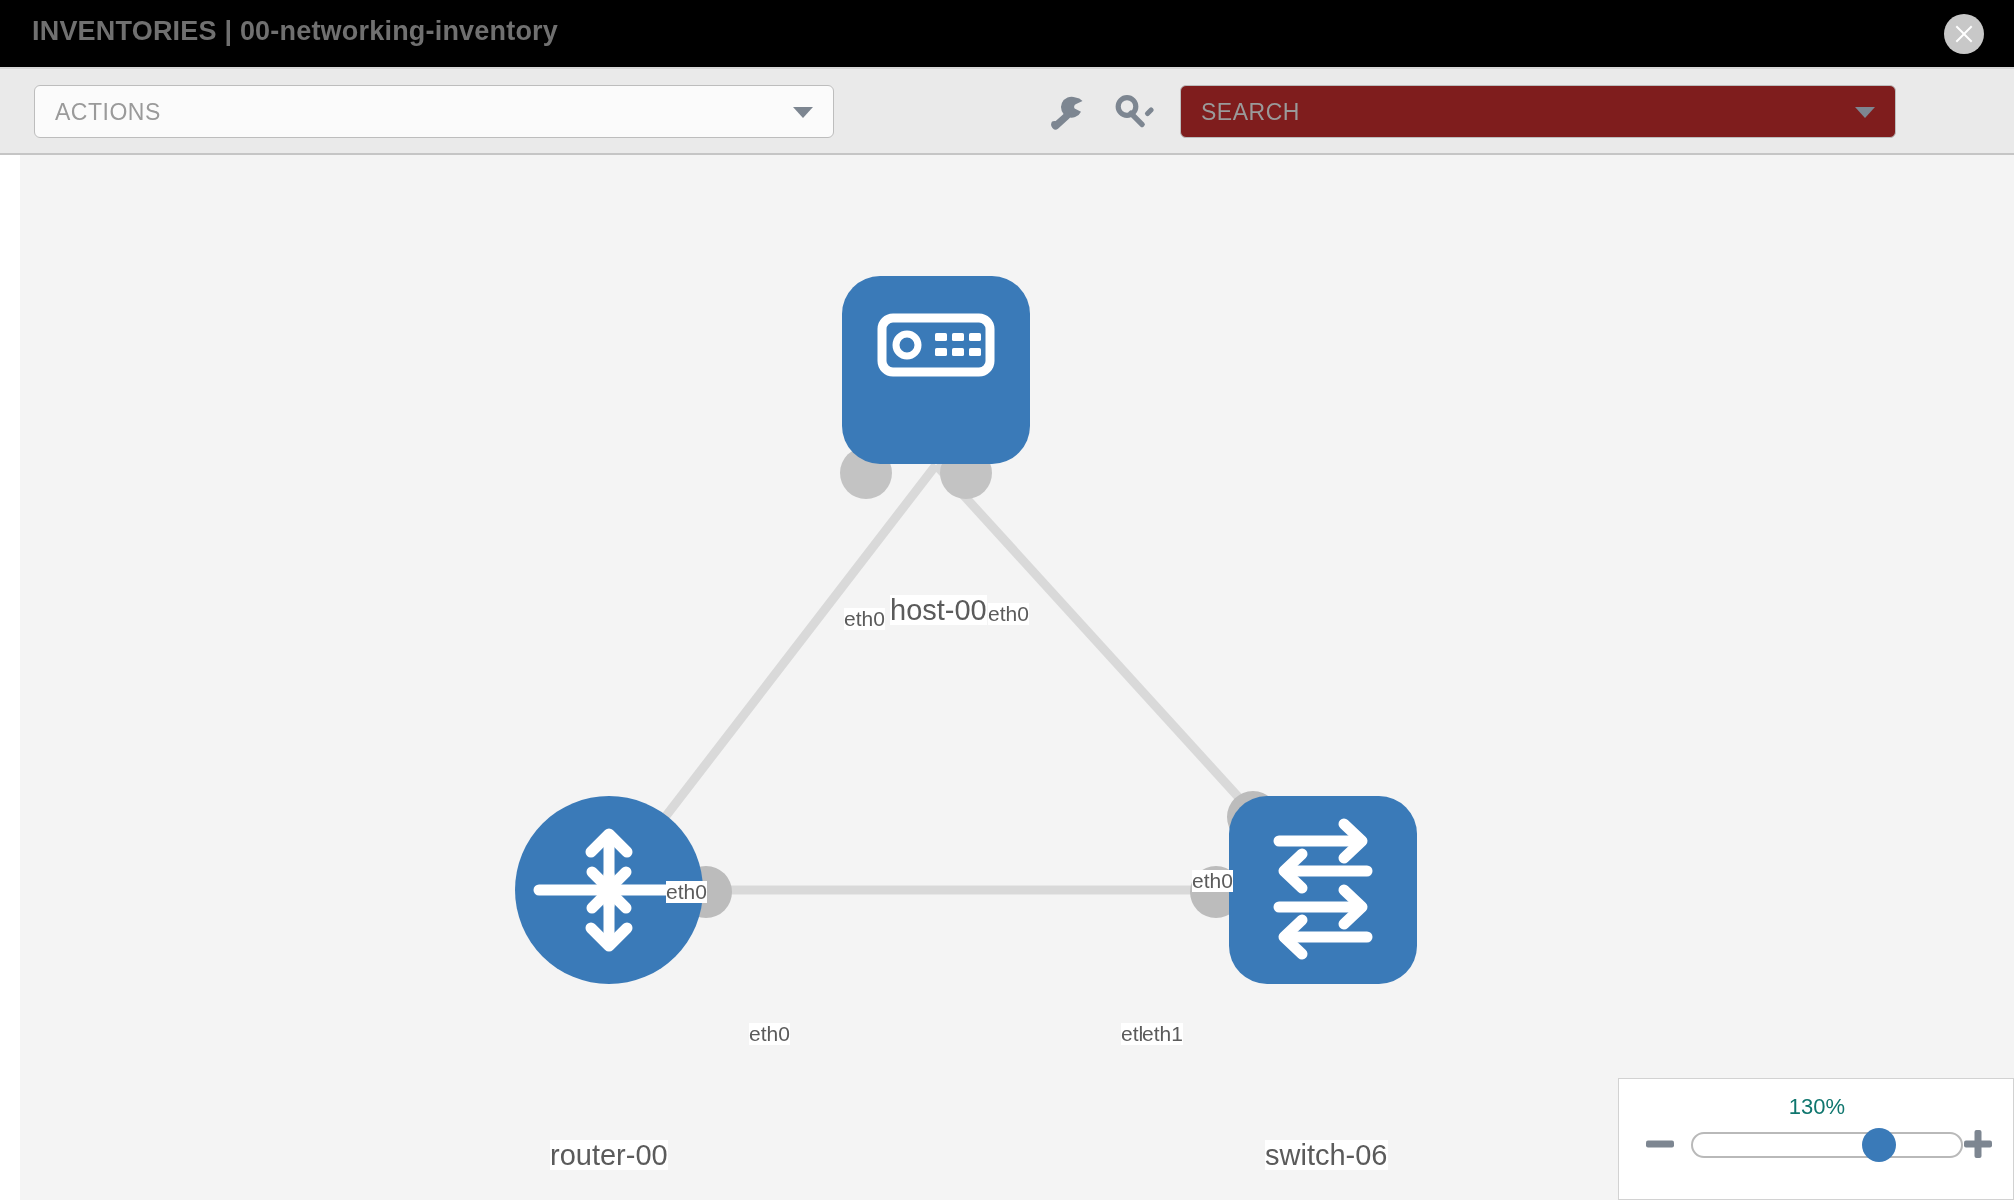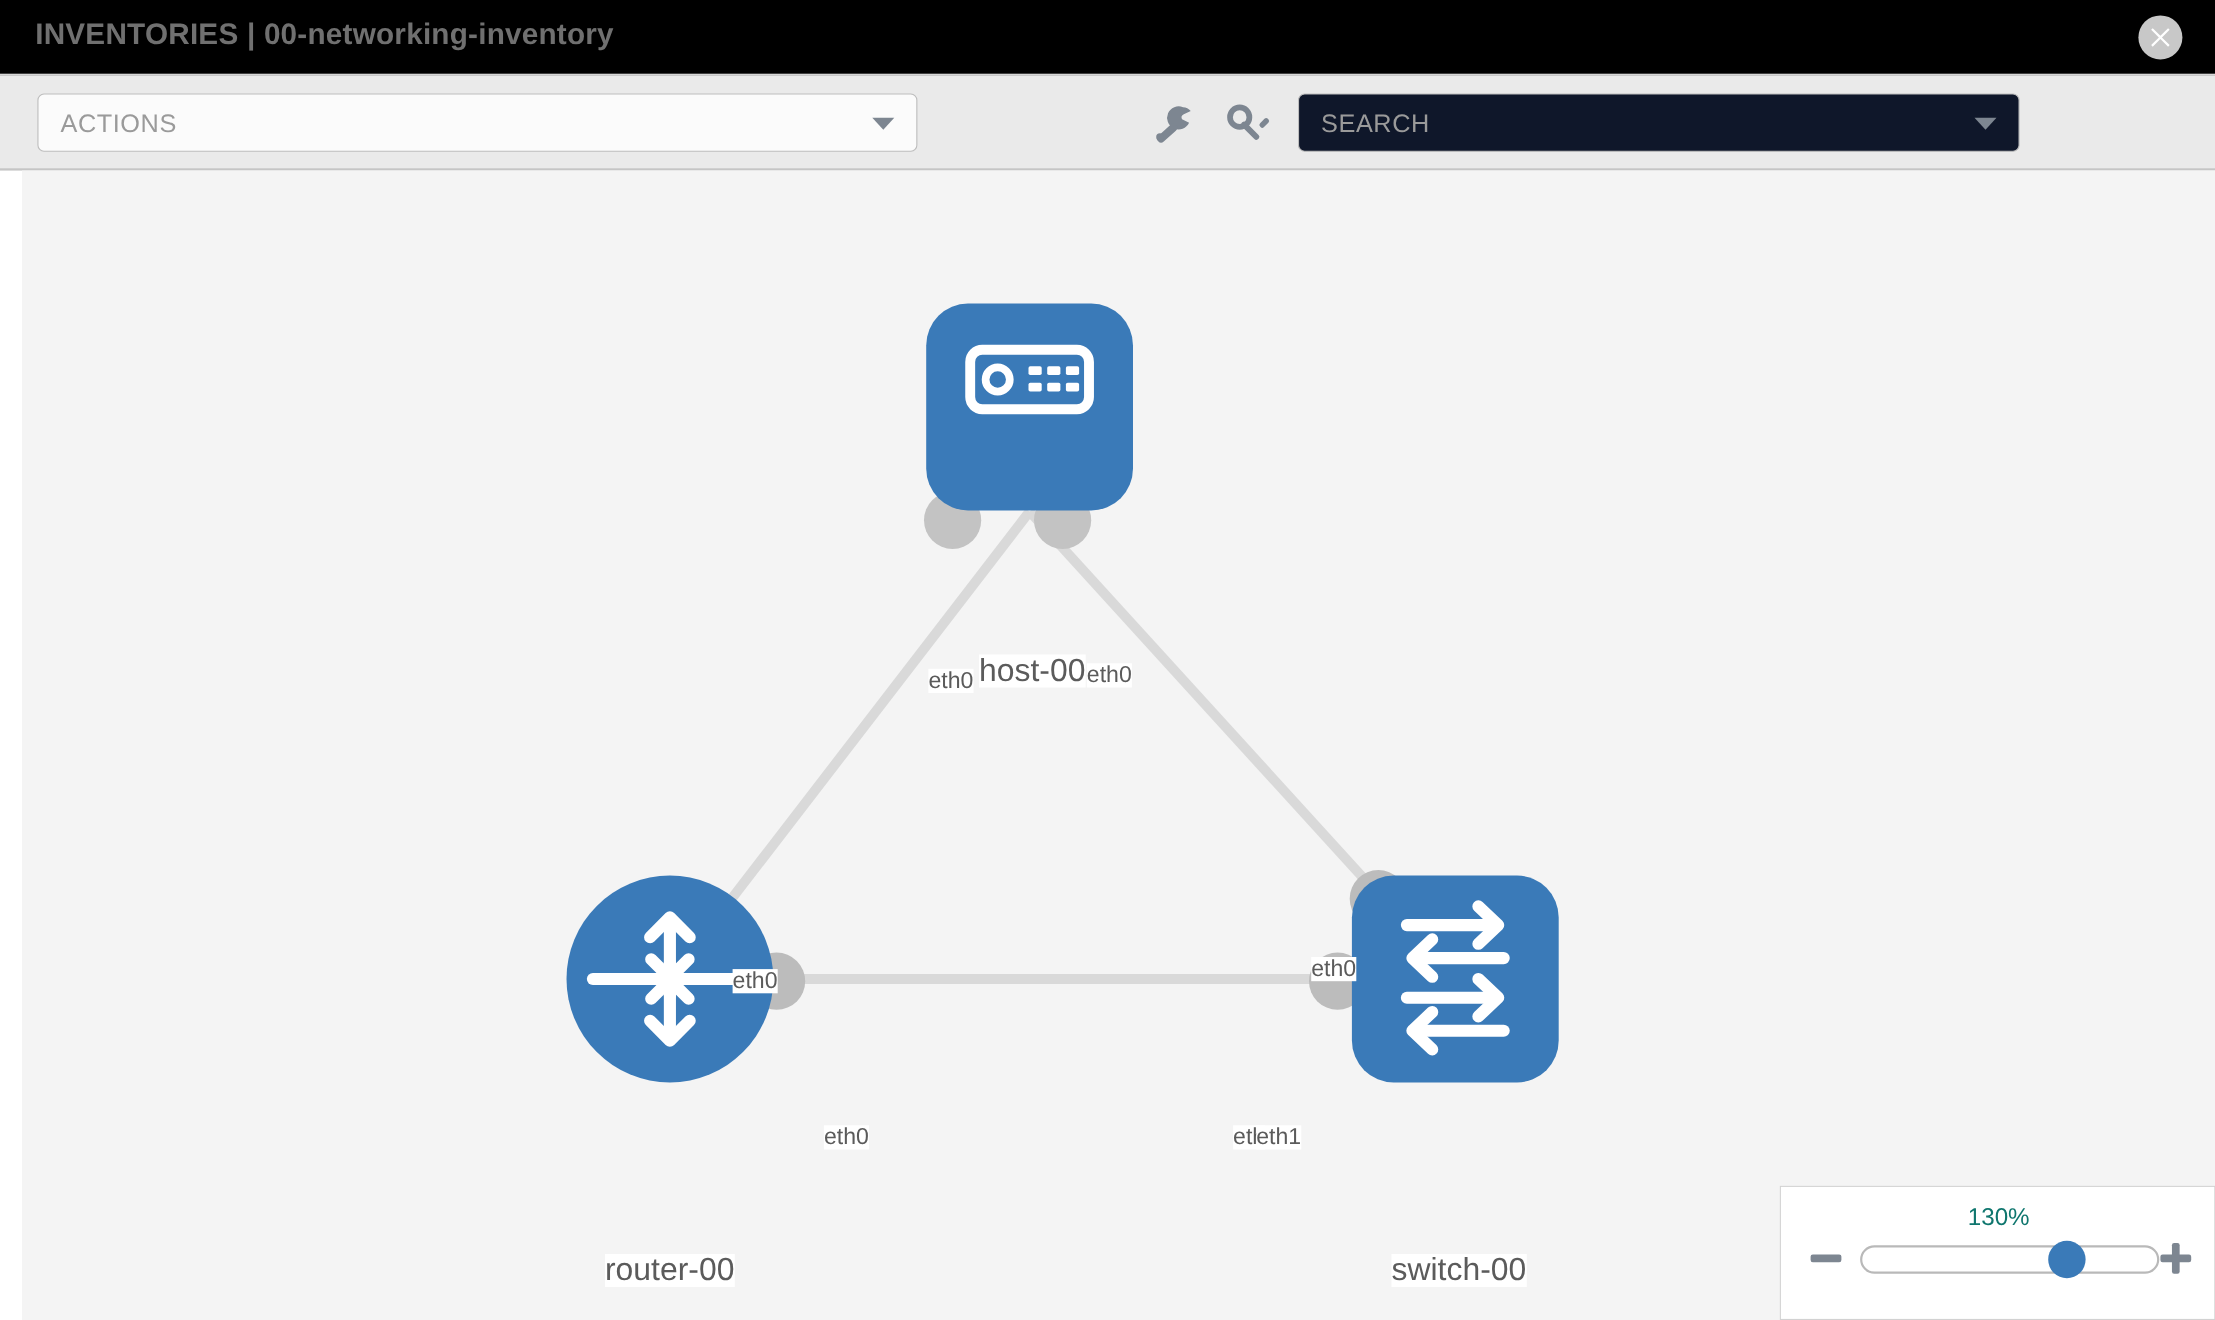--- a/index.html
+++ b/index.html
@@ -101,23 +101,23 @@
     cursor: pointer;
   }
   .tool-icon.wrench { left: 1044px; }
   .tool-icon.key    { left: 1112px; }
   .tool-icon svg { display: block; }
 
   .search-box {
     position: absolute;
     left: 1180px;
     top: 16px;
-    width: 656px;
+    width: 716px;
     height: 53px;
-    background: #0f172a;
+    background: #7f1d1d;
     border: 1px solid #bdbdbd;
     border-radius: 6px;
     cursor: text;
     text-align: right;
   }
   .search-box .label {
     position: absolute;
     left: 20px;
     top: 13px;
     font-size: 23px;
@@ -321,21 +321,21 @@
     <div class="nlabel iface" style="left:968px;  top:448px;">eth0</div>
 
     <div class="nlabel iface" style="left:646px;  top:726px;">eth0</div>
     <div class="nlabel iface" style="left:1172px; top:715px;">eth0</div>
 
     <div class="nlabel iface" style="left:729px;  top:868px;">eth0</div>
     <div class="nlabel iface" style="left:1101px; top:868px;">eth</div>
     <div class="nlabel iface" style="left:1122px; top:868px;">eth1</div>
 
     <div class="nlabel node-name" style="left:530px;  top:985px;">router-00</div>
-    <div class="nlabel node-name" style="left:1245px; top:985px;">switch-00</div>
+    <div class="nlabel node-name" style="left:1245px; top:985px;">switch-06</div>
   </div>
 
   <div class="zoom-panel">
     <div class="zoom-value">130%</div>
 
     <div class="zoom-minus">
       <svg width="34" height="34" viewBox="0 0 34 34">
         <rect x="3" y="13.5" width="28" height="7" rx="2" fill="#7d8691"></rect>
       </svg>
     </div>

